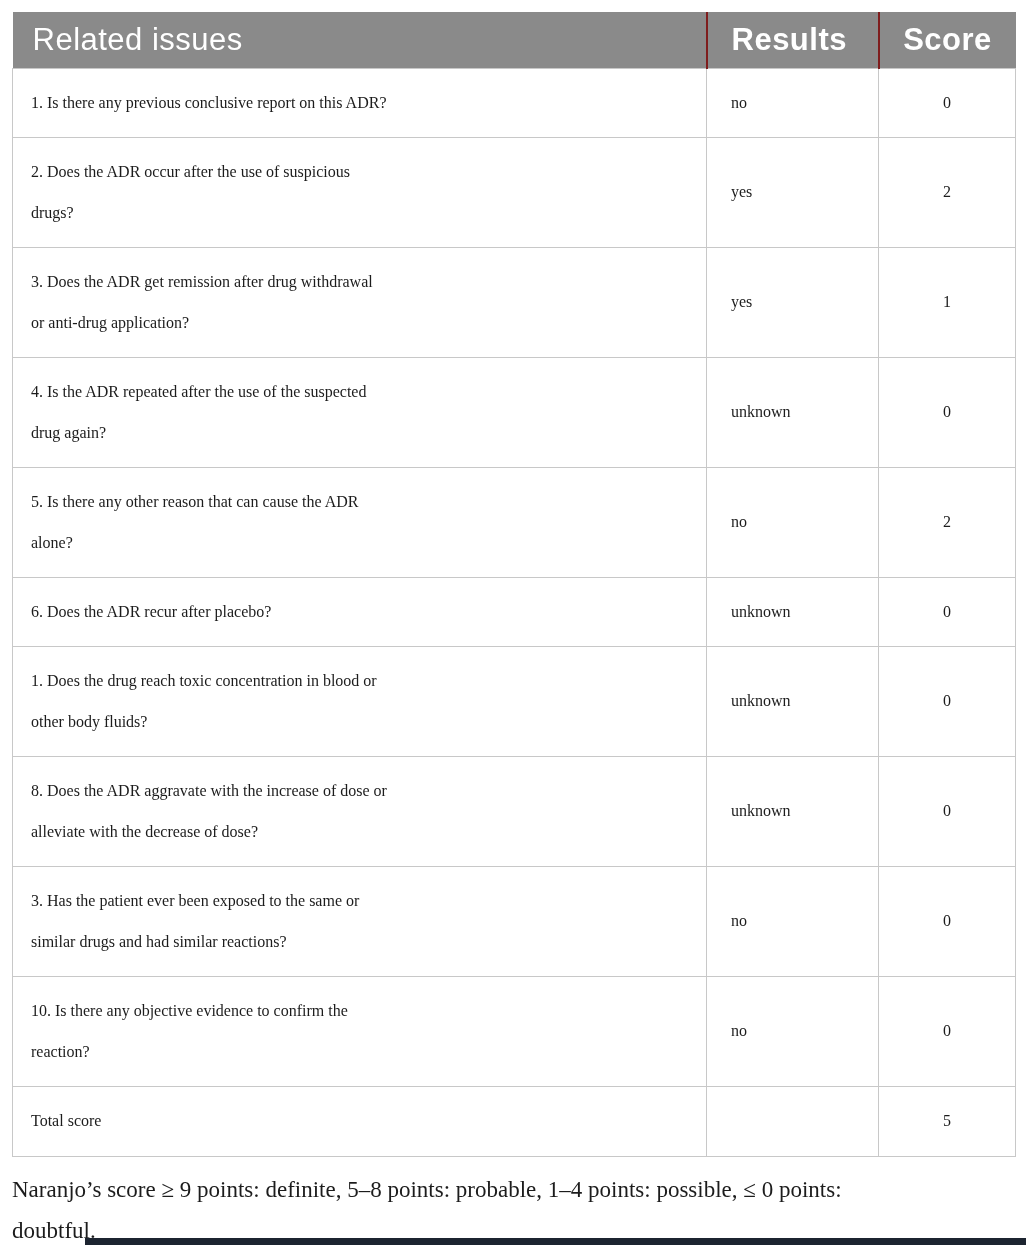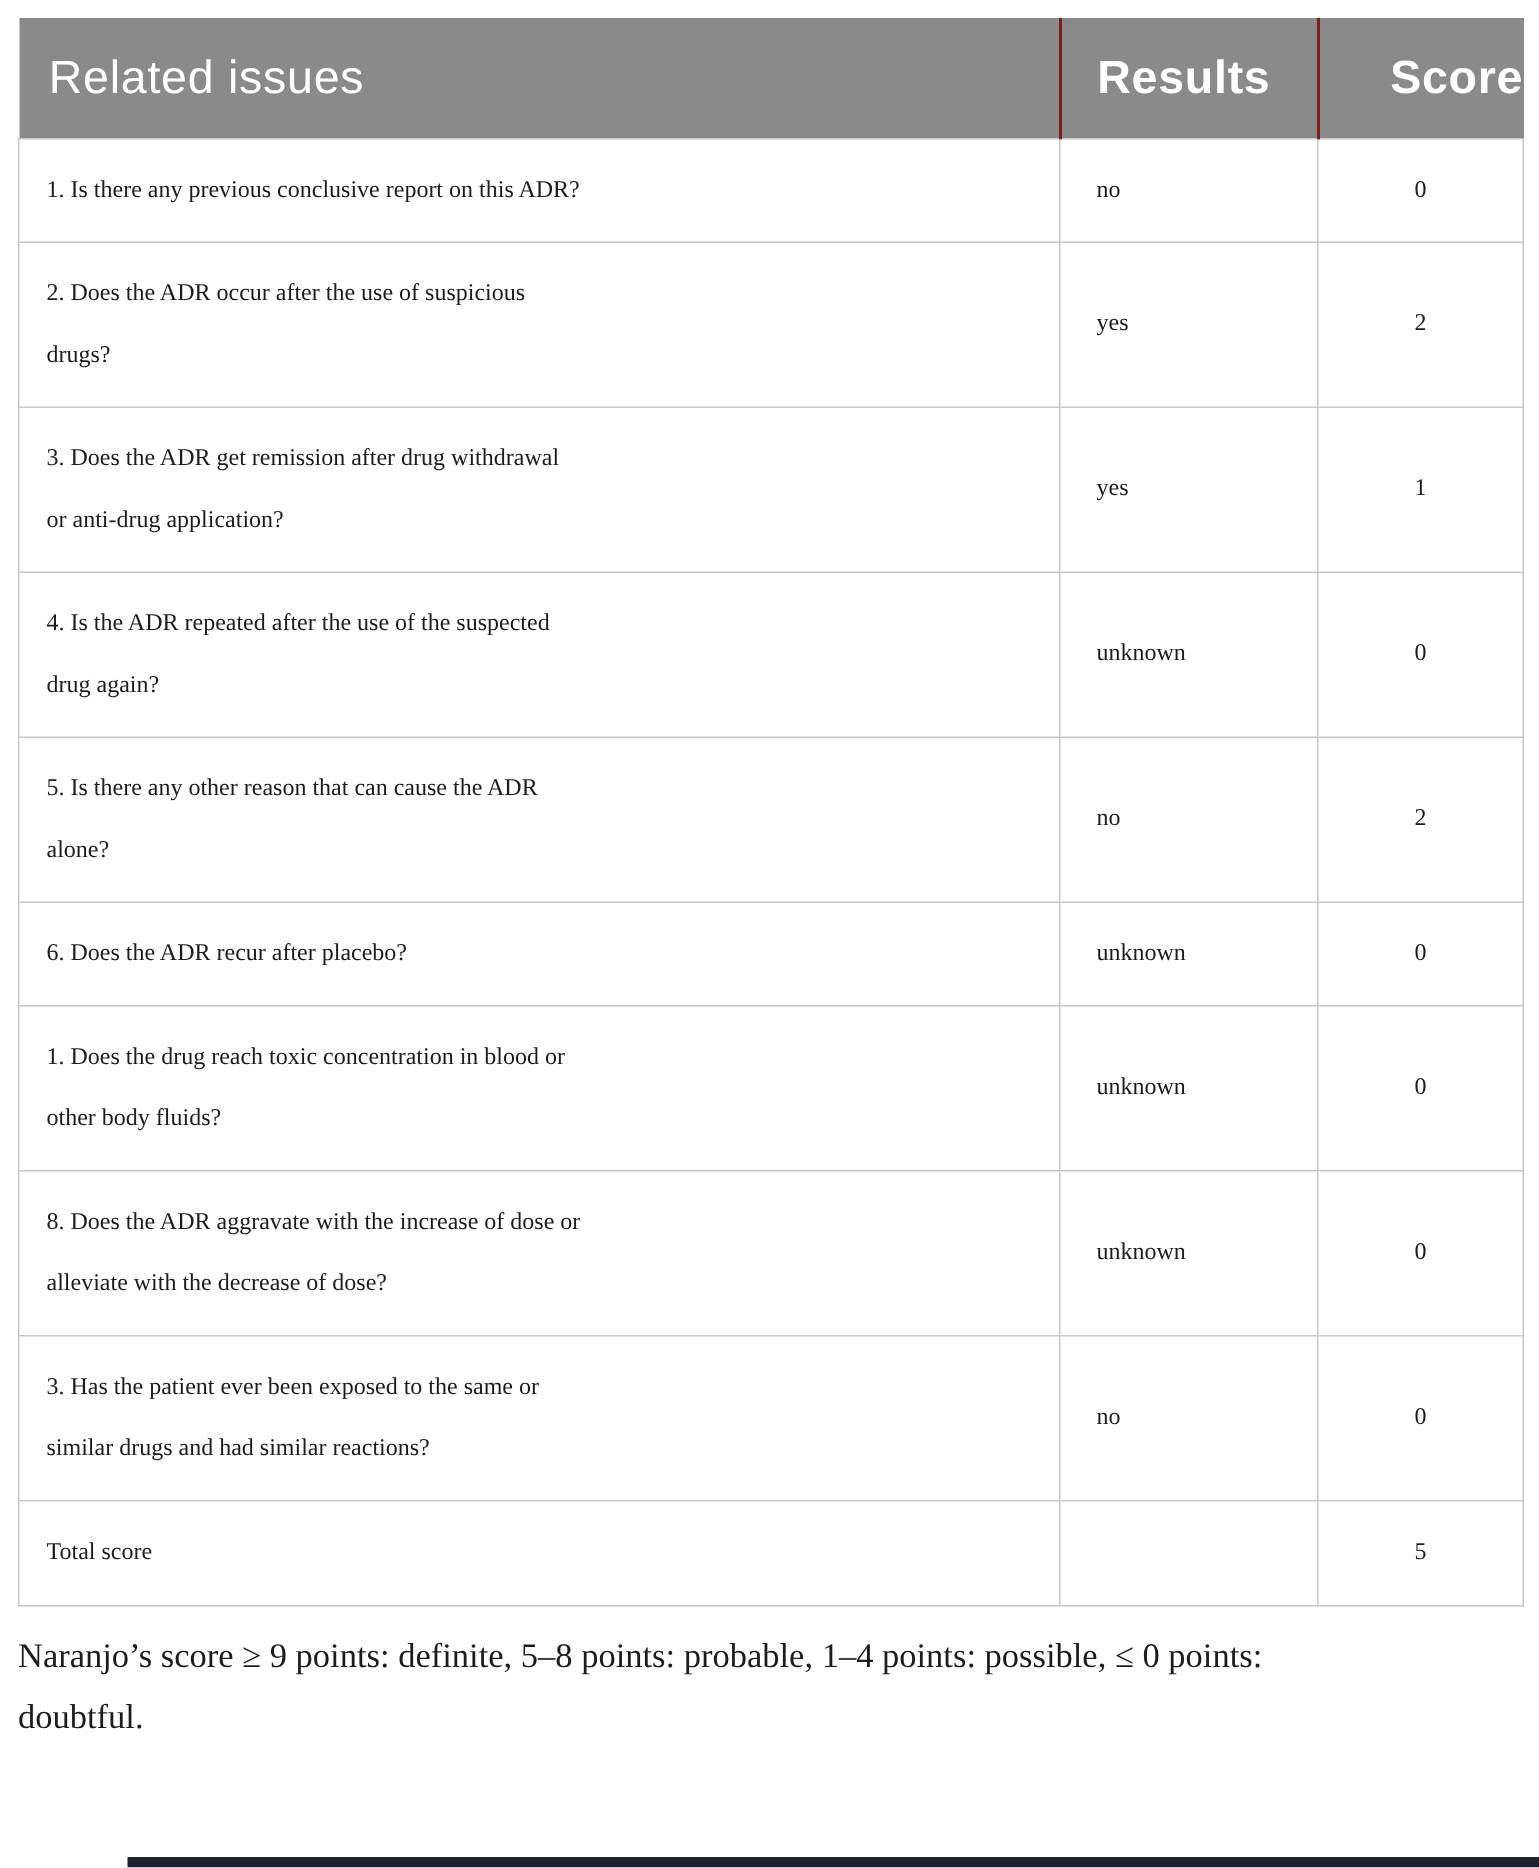--- a/index.html
+++ b/index.html
@@ -26,28 +26,28 @@
   col.w-result { width: 172px; }
   col.w-score  { width: 137px; }
 
   thead th {
     background: #8a8a8a;
     color: #ffffff;
     font-family: "Liberation Sans", sans-serif;
     font-weight: 400;
     font-size: 31px;
     letter-spacing: 0.5px;
-    height: 80px;
+    height: 56px;
     vertical-align: middle;
     text-align: left;
     padding: 0 0 0 20px;
   }
   thead th + th { border-left: 2px solid #7f1d1d; font-weight: bold; }
   thead th.c-result { padding-left: 24px; }
-  thead th.c-score  { padding-left: 0; text-align: right; }
+  thead th.c-score  { padding-left: 0; text-align: center; }
 
   tbody td, tfoot td {
     border: 1px solid #c8c8c8;
     font-size: 16px;
     line-height: 41px;
     color: #1c1c1c;
     vertical-align: middle;
   }
   td.c-issue  { padding: 13px 8px 14px 18px; white-space: pre-line; }
   td.c-result { padding: 13px 8px 14px 24px; }
@@ -143,20 +143,26 @@
     <td class="c-score">0</td>
   </tr>
 
   <tr>
     <td class="c-issue">3. Has the patient ever been exposed to the same or
 similar drugs and had similar reactions?</td>
     <td class="c-result">no</td>
     <td class="c-score">0</td>
   </tr>
 
+  <tr>
+    <td class="c-issue">10. Is there any objective evidence to confirm the
+reaction?</td>
+    <td class="c-result">no</td>
+    <td class="c-score">0</td>
+  </tr>
 </tbody>
     <tfoot>
       <tr>
         <td class="c-issue">Total score</td>
         <td class="c-result"></td>
         <td class="c-score">5</td>
       </tr>
     </tfoot>
   </table>
   <p class="footnote">Naranjo’s score ≥ 9 points: definite, 5–8 points: probable, 1–4 points: possible, ≤ 0 points:

